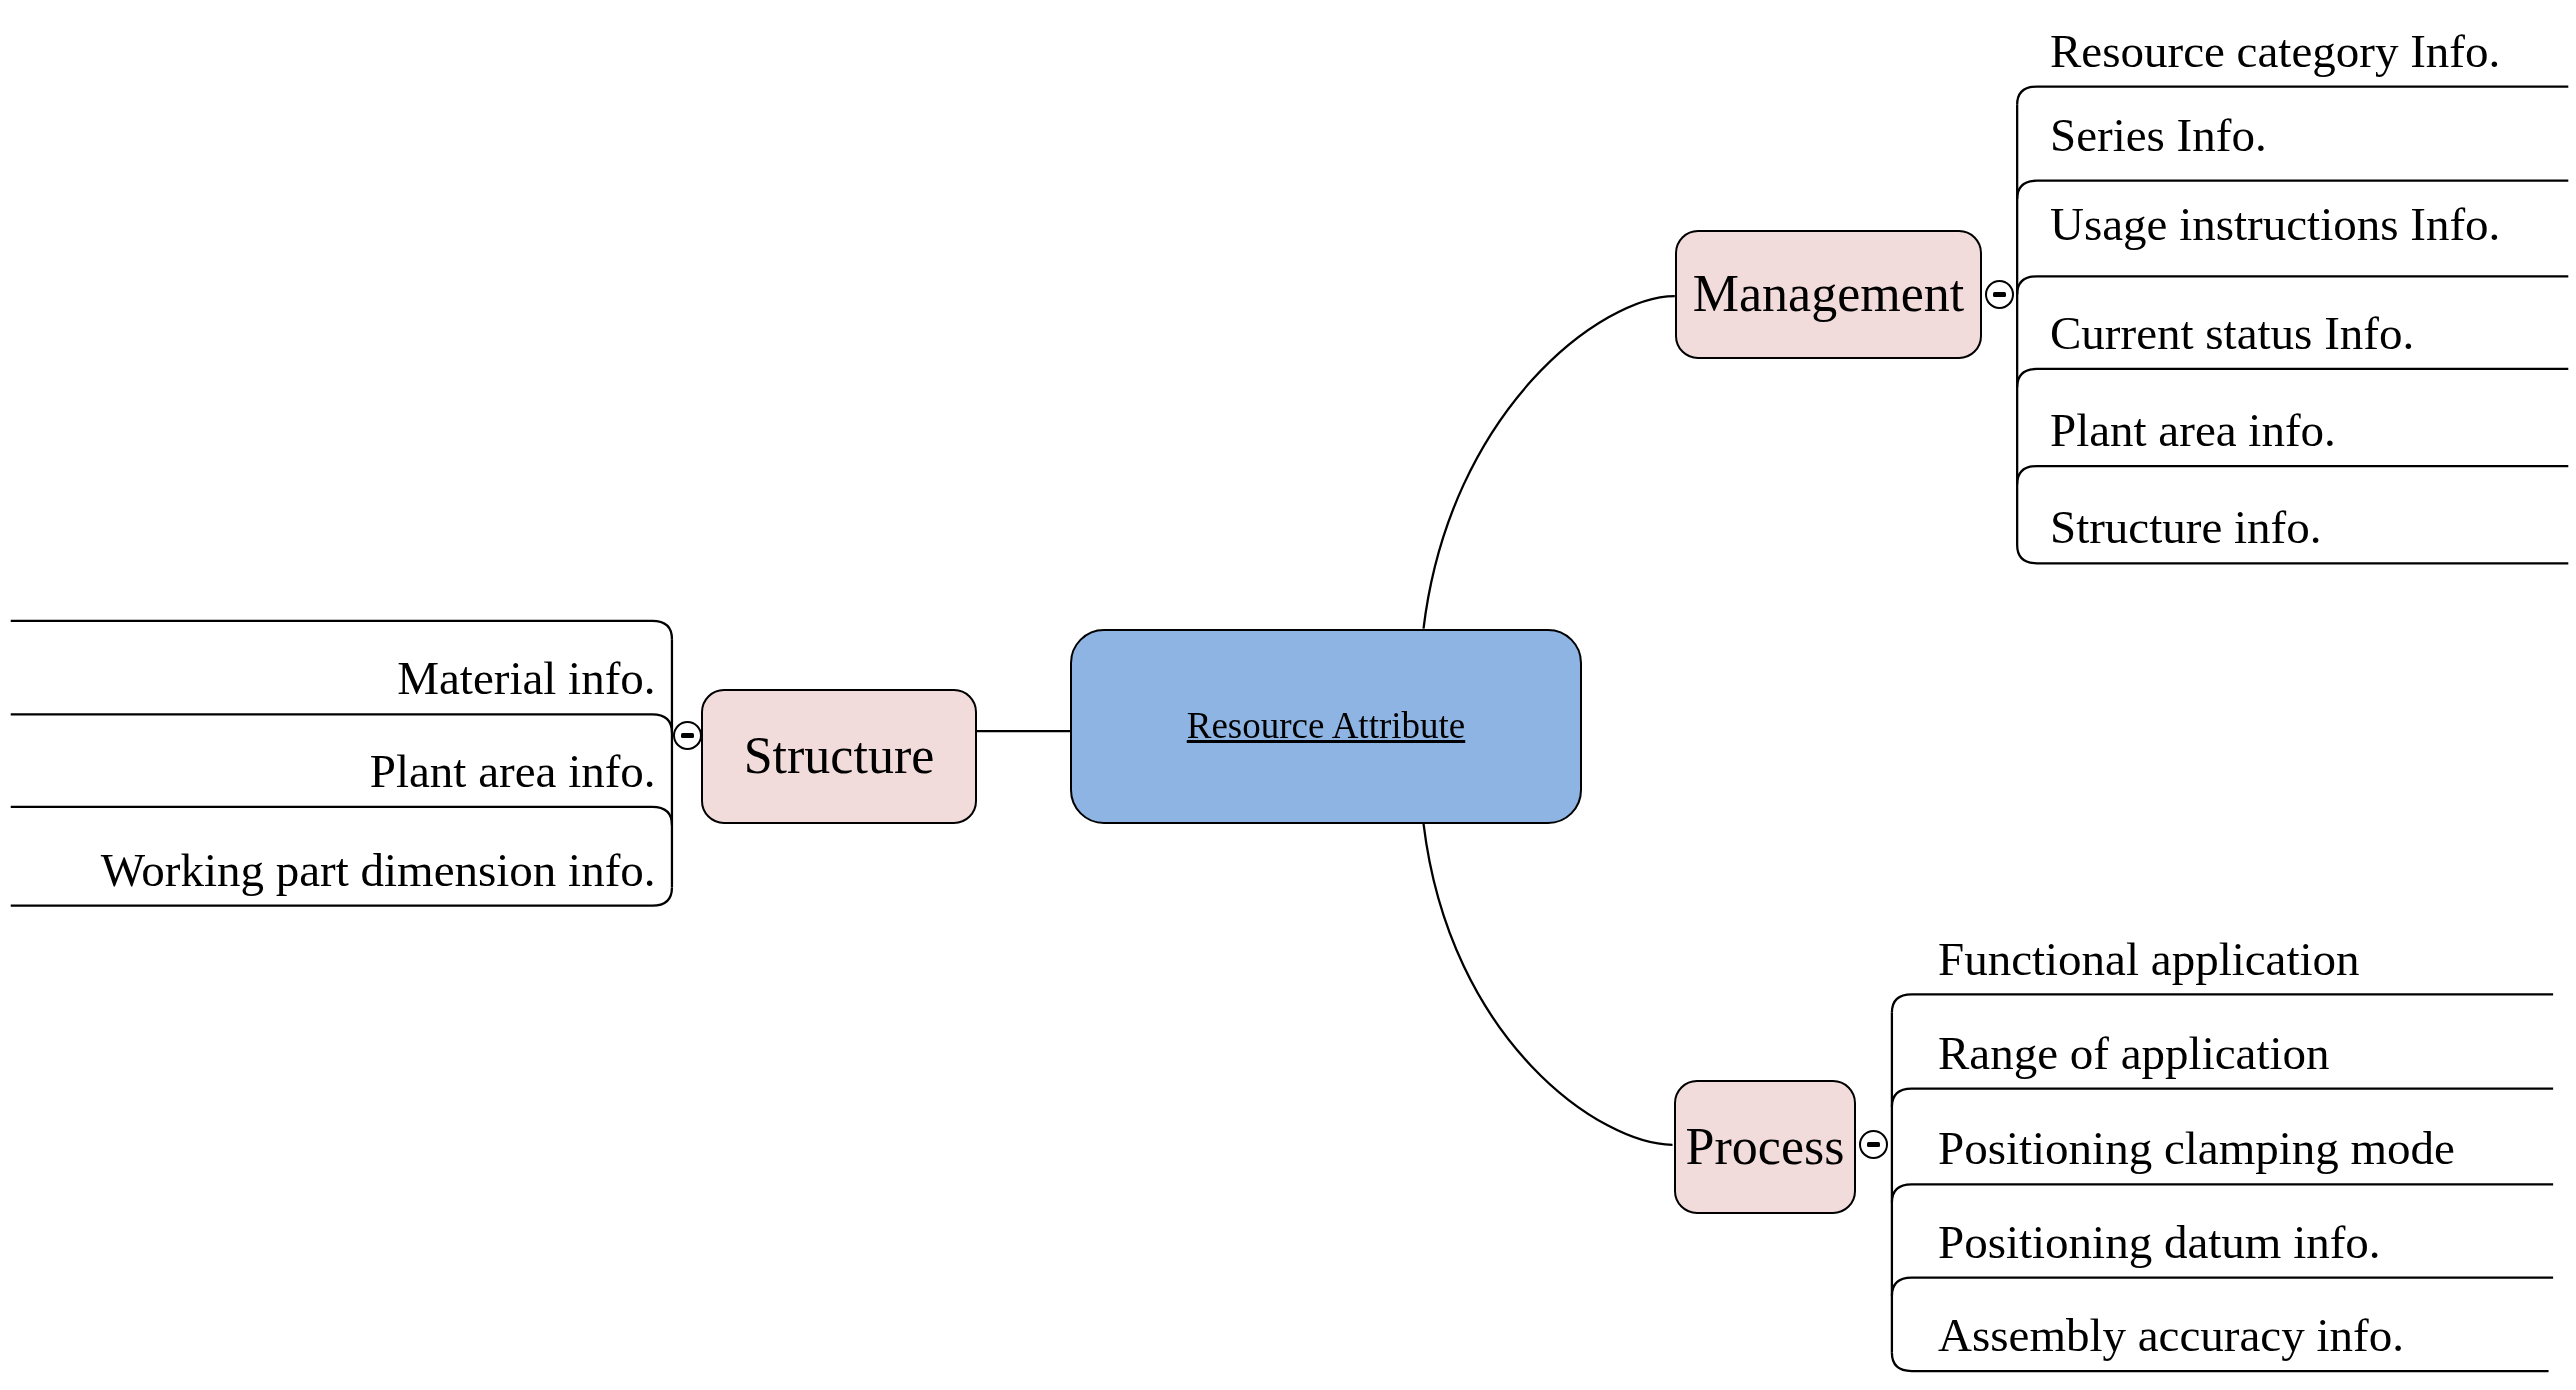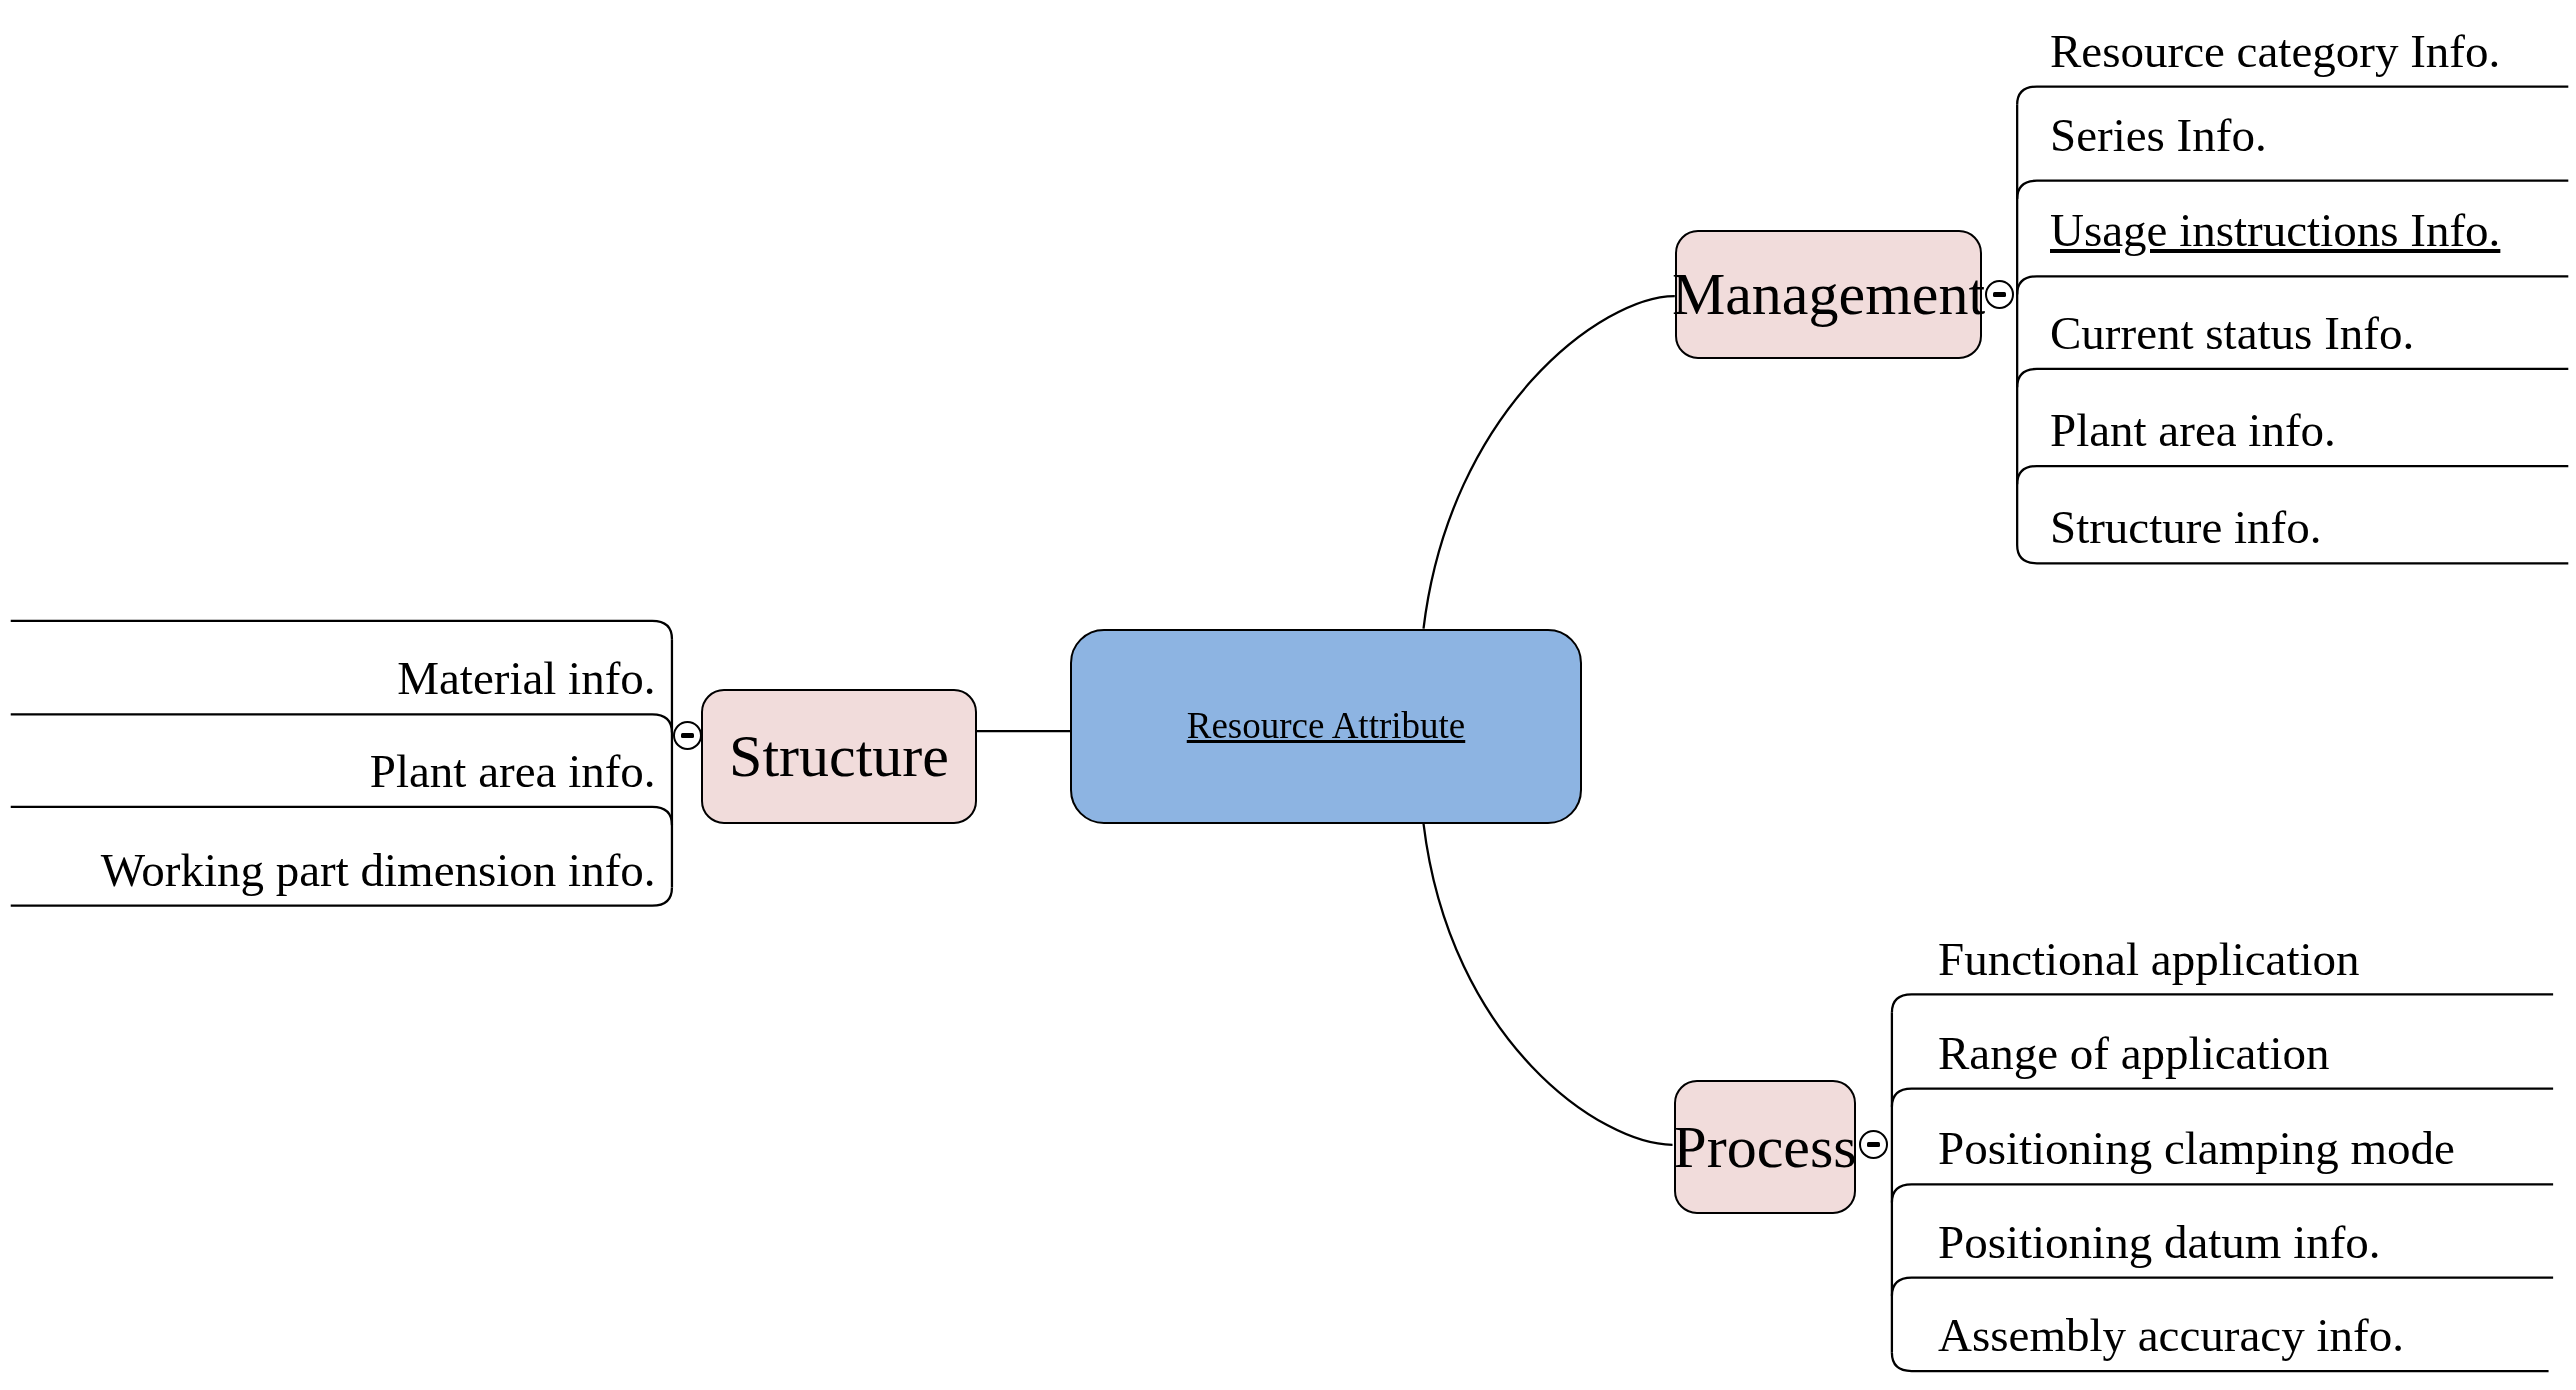--- a/index.html
+++ b/index.html
@@ -18,21 +18,21 @@
     border:2.3px solid #000;
     box-sizing:border-box;
     text-align:center;
     line-height:1.05;
   }
   .root-node{
     left:1070px;top:629px;width:512px;height:195px;
     background:#8DB4E2;border-radius:34px;font-size:37px;text-decoration:underline;
   }
   .branch-node{
-    background:#F1DCDB;border-radius:23px;font-size:60px;
+    background:#F1DCDB;border-radius:23px;font-size:52px;
   }
   .branch-management{left:1675px;top:230px;width:307px;height:129px;}
   .branch-structure{left:701px;top:669px;width:276px;height:135px;margin-top:20px;}
   .branch-process{left:1674px;top:1080px;width:182px;height:134px;}
   .leaf{
     position:absolute;
     height:70px;
     display:flex;align-items:flex-end;
     font-size:47px;line-height:1.0;
     white-space:nowrap;
@@ -103,21 +103,21 @@
   </div>
   <div class="collapse" style="left:673px;top:721px;">
     <div class="minus-bar"></div>
   </div>
   <div class="collapse" style="left:1859px;top:1130px;">
     <div class="minus-bar"></div>
   </div>
 
   <div class="leaf leaf-mgmt" style="top:4.6px;">Resource category Info.</div>
   <div class="leaf leaf-mgmt" style="top:89px;">Series Info.</div>
-  <div class="leaf leaf-mgmt" style="top:184px;text-decoration:underline;">Usage instructions Info.</div>
+  <div class="leaf leaf-mgmt" style="top:178px;">Usage instructions Info.</div>
   <div class="leaf leaf-mgmt" style="top:287px;">Current status Info.</div>
   <div class="leaf leaf-mgmt" style="top:384px;">Plant area info.</div>
   <div class="leaf leaf-mgmt" style="top:481px;">Structure info.</div>
 
   <div class="leaf leaf-left" style="top:632px;">Material info.</div>
   <div class="leaf leaf-left" style="top:725px;">Plant area info.</div>
   <div class="leaf leaf-left" style="top:824px;">Working part dimension info.</div>
 
   <div class="leaf leaf-proc" style="top:913px;">Functional application</div>
   <div class="leaf leaf-proc" style="top:1007px;">Range of application</div>

